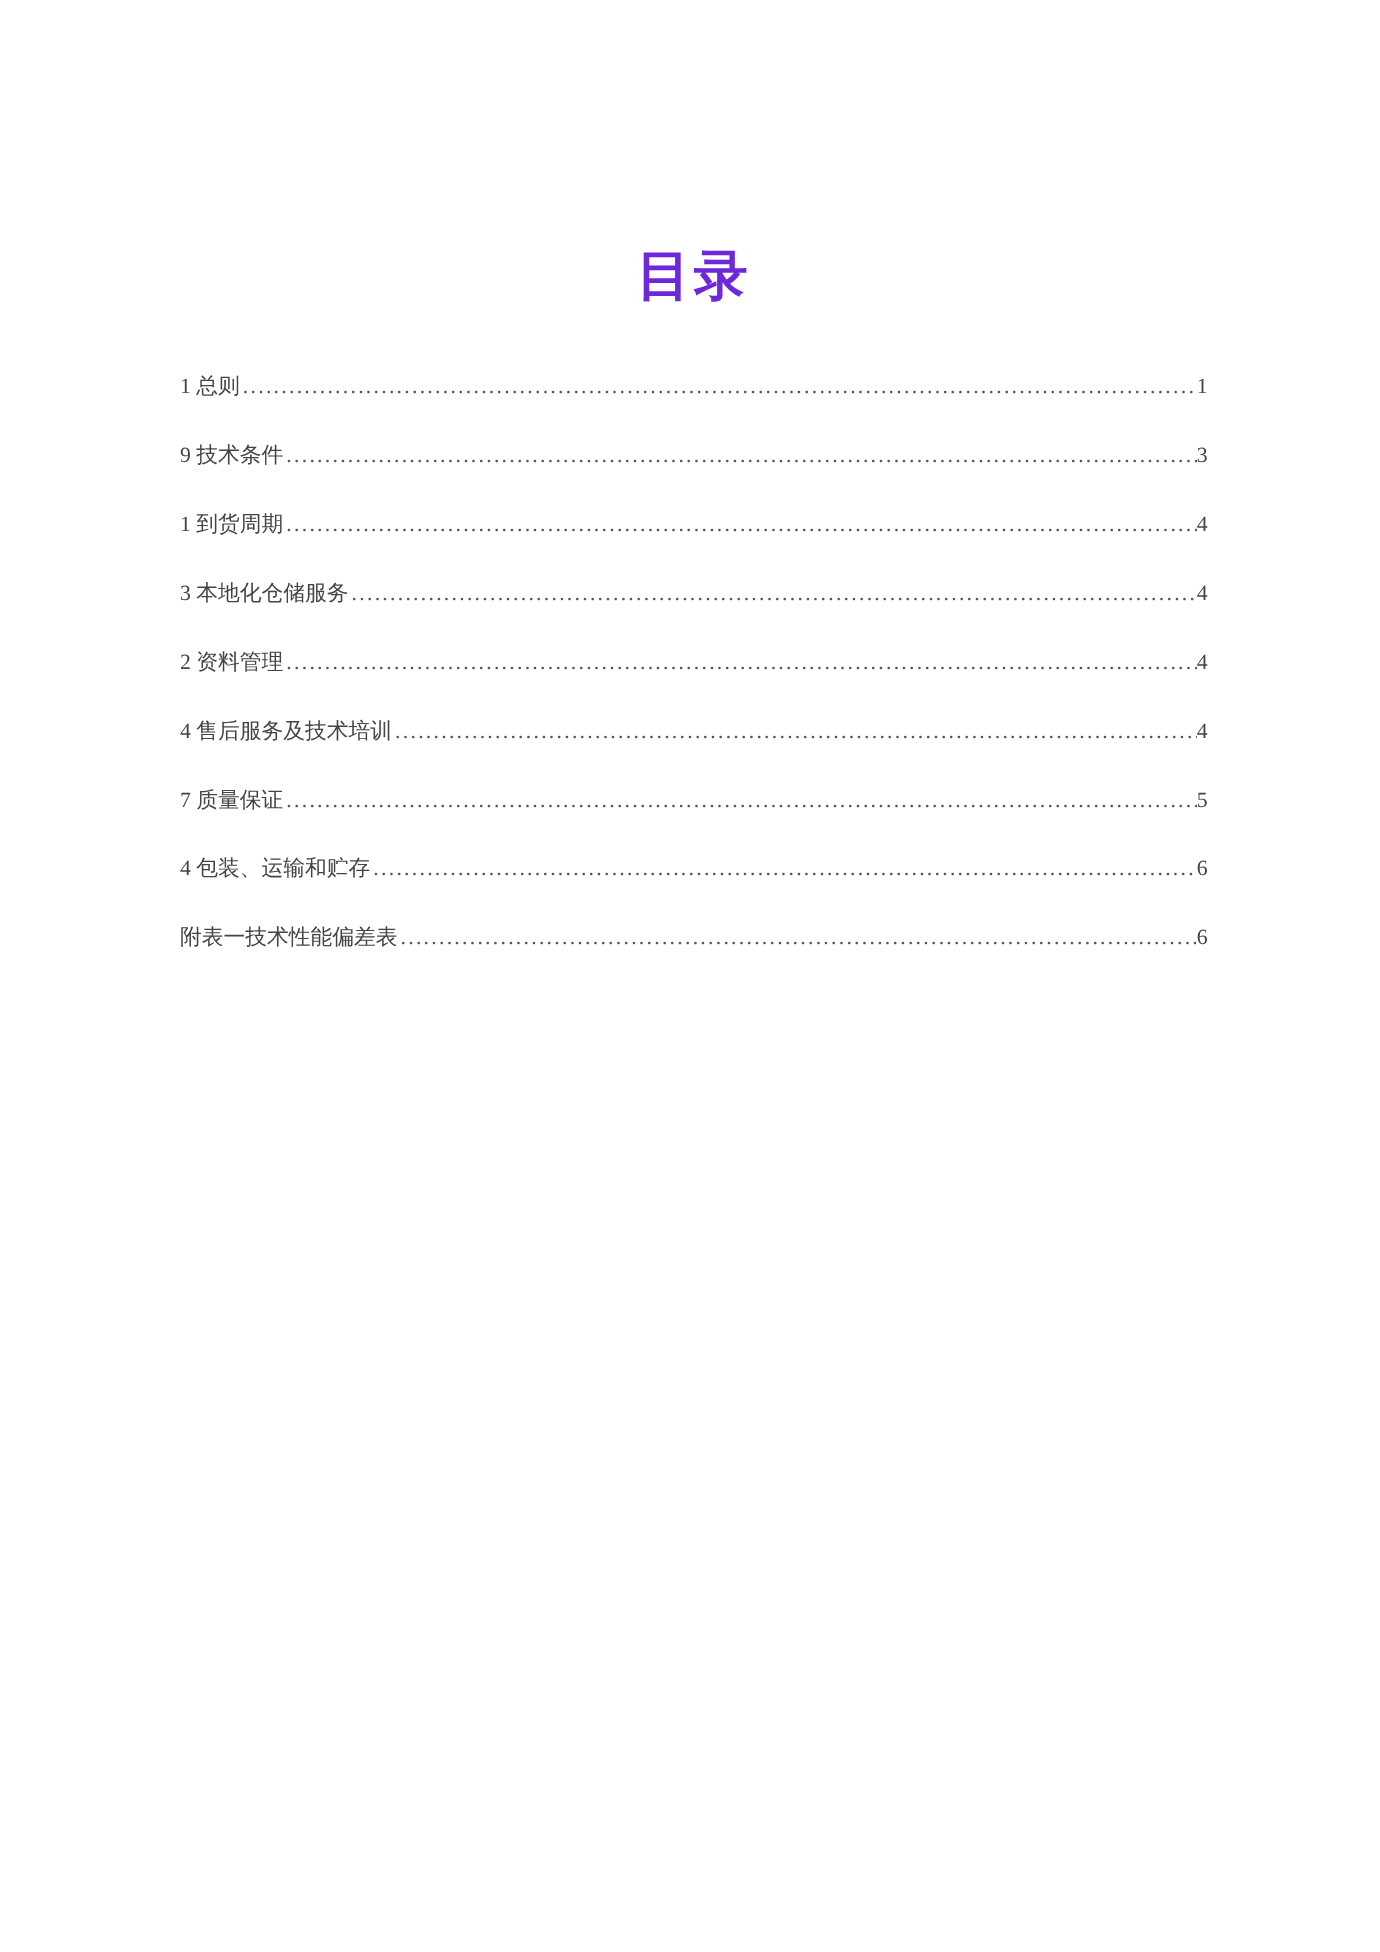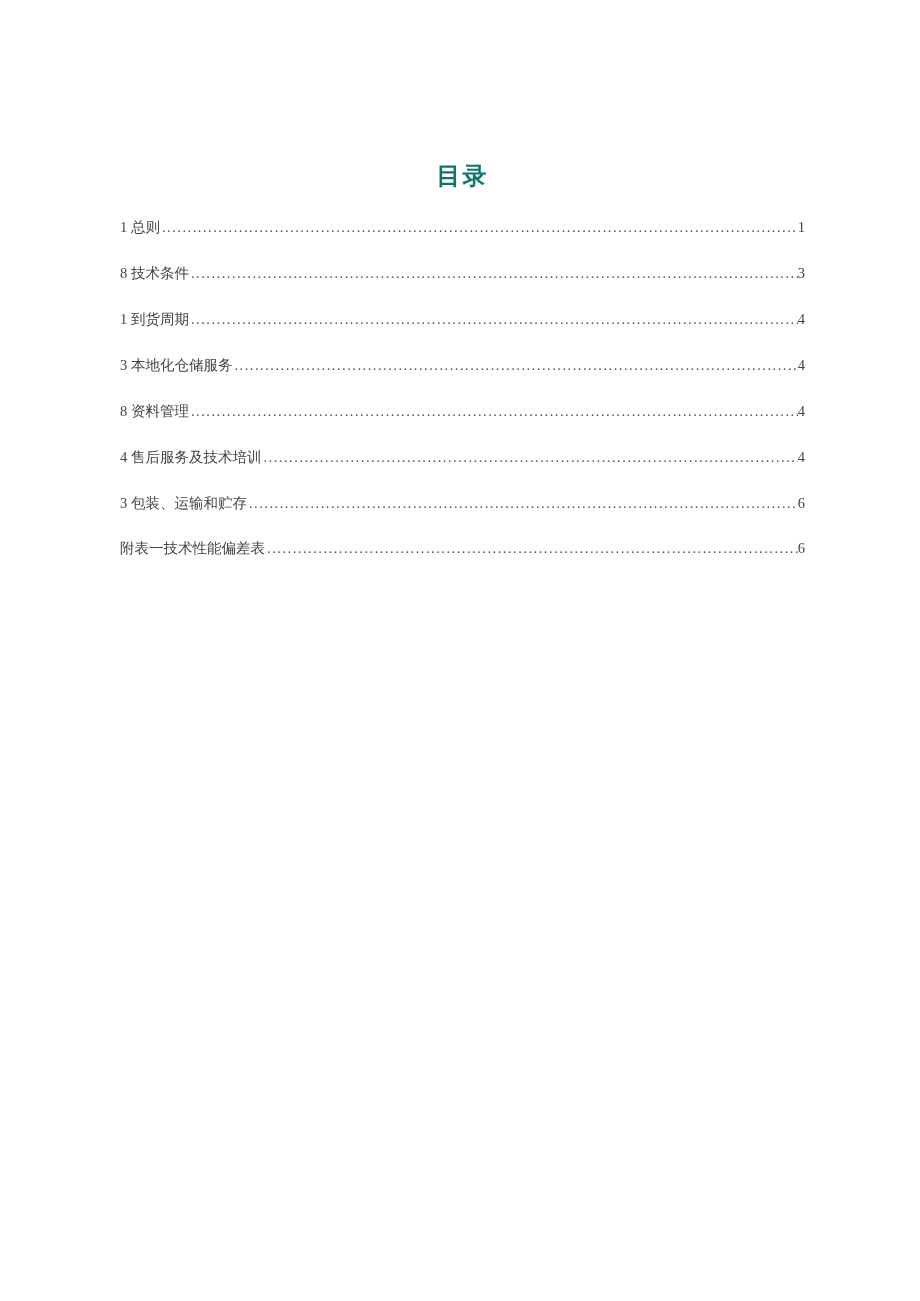--- a/index.html
+++ b/index.html
@@ -10,24 +10,24 @@
     body {
       width: 920px;
       height: 1301px;
       background: #ffffff;
       font-family: "SimSun", "宋体", serif;
       padding: 160px 115px 0 120px;
       color: #333333;
     }
     .toc-title {
       text-align: center;
-      font-size: 24px;
+      font-size: 36px;
       font-weight: bold;
-      color: #0f766e;
-      margin-bottom: 24px;
+      color: #6d28d9;
+      margin-bottom: 38px;
       letter-spacing: 2px;
     }
     .toc-entries {
       display: flex;
       flex-direction: column;
       gap: 22px;
     }
     .toc-entry {
       display: flex;
       align-items: baseline;
@@ -62,46 +62,51 @@
 
 <h1 class="toc-title">目录</h1>
 
 <div class="toc-entries">
   <div class="toc-entry">
     <span class="toc-label">1 总则</span>
     <span class="toc-dots"></span>
     <span class="toc-page">1</span>
   </div>
   <div class="toc-entry">
-    <span class="toc-label">8 技术条件</span>
+    <span class="toc-label">9 技术条件</span>
     <span class="toc-dots"></span>
     <span class="toc-page">3</span>
   </div>
   <div class="toc-entry">
     <span class="toc-label">1 到货周期</span>
     <span class="toc-dots"></span>
     <span class="toc-page">4</span>
   </div>
   <div class="toc-entry">
     <span class="toc-label">3 本地化仓储服务</span>
     <span class="toc-dots"></span>
     <span class="toc-page">4</span>
   </div>
   <div class="toc-entry">
-    <span class="toc-label">8 资料管理</span>
+    <span class="toc-label">2 资料管理</span>
     <span class="toc-dots"></span>
     <span class="toc-page">4</span>
   </div>
   <div class="toc-entry">
     <span class="toc-label">4 售后服务及技术培训</span>
     <span class="toc-dots"></span>
     <span class="toc-page">4</span>
   </div>
   <div class="toc-entry">
-    <span class="toc-label">3 包装、运输和贮存</span>
+    <span class="toc-label">7 质量保证</span>
+    <span class="toc-dots"></span>
+    <span class="toc-page">5</span>
+  </div>
+  <div class="toc-entry">
+    <span class="toc-label">4 包装、运输和贮存</span>
     <span class="toc-dots"></span>
     <span class="toc-page">6</span>
   </div>
   <div class="toc-entry">
     <span class="toc-label">附表一技术性能偏差表</span>
     <span class="toc-dots"></span>
     <span class="toc-page">6</span>
   </div>
 </div>
 

